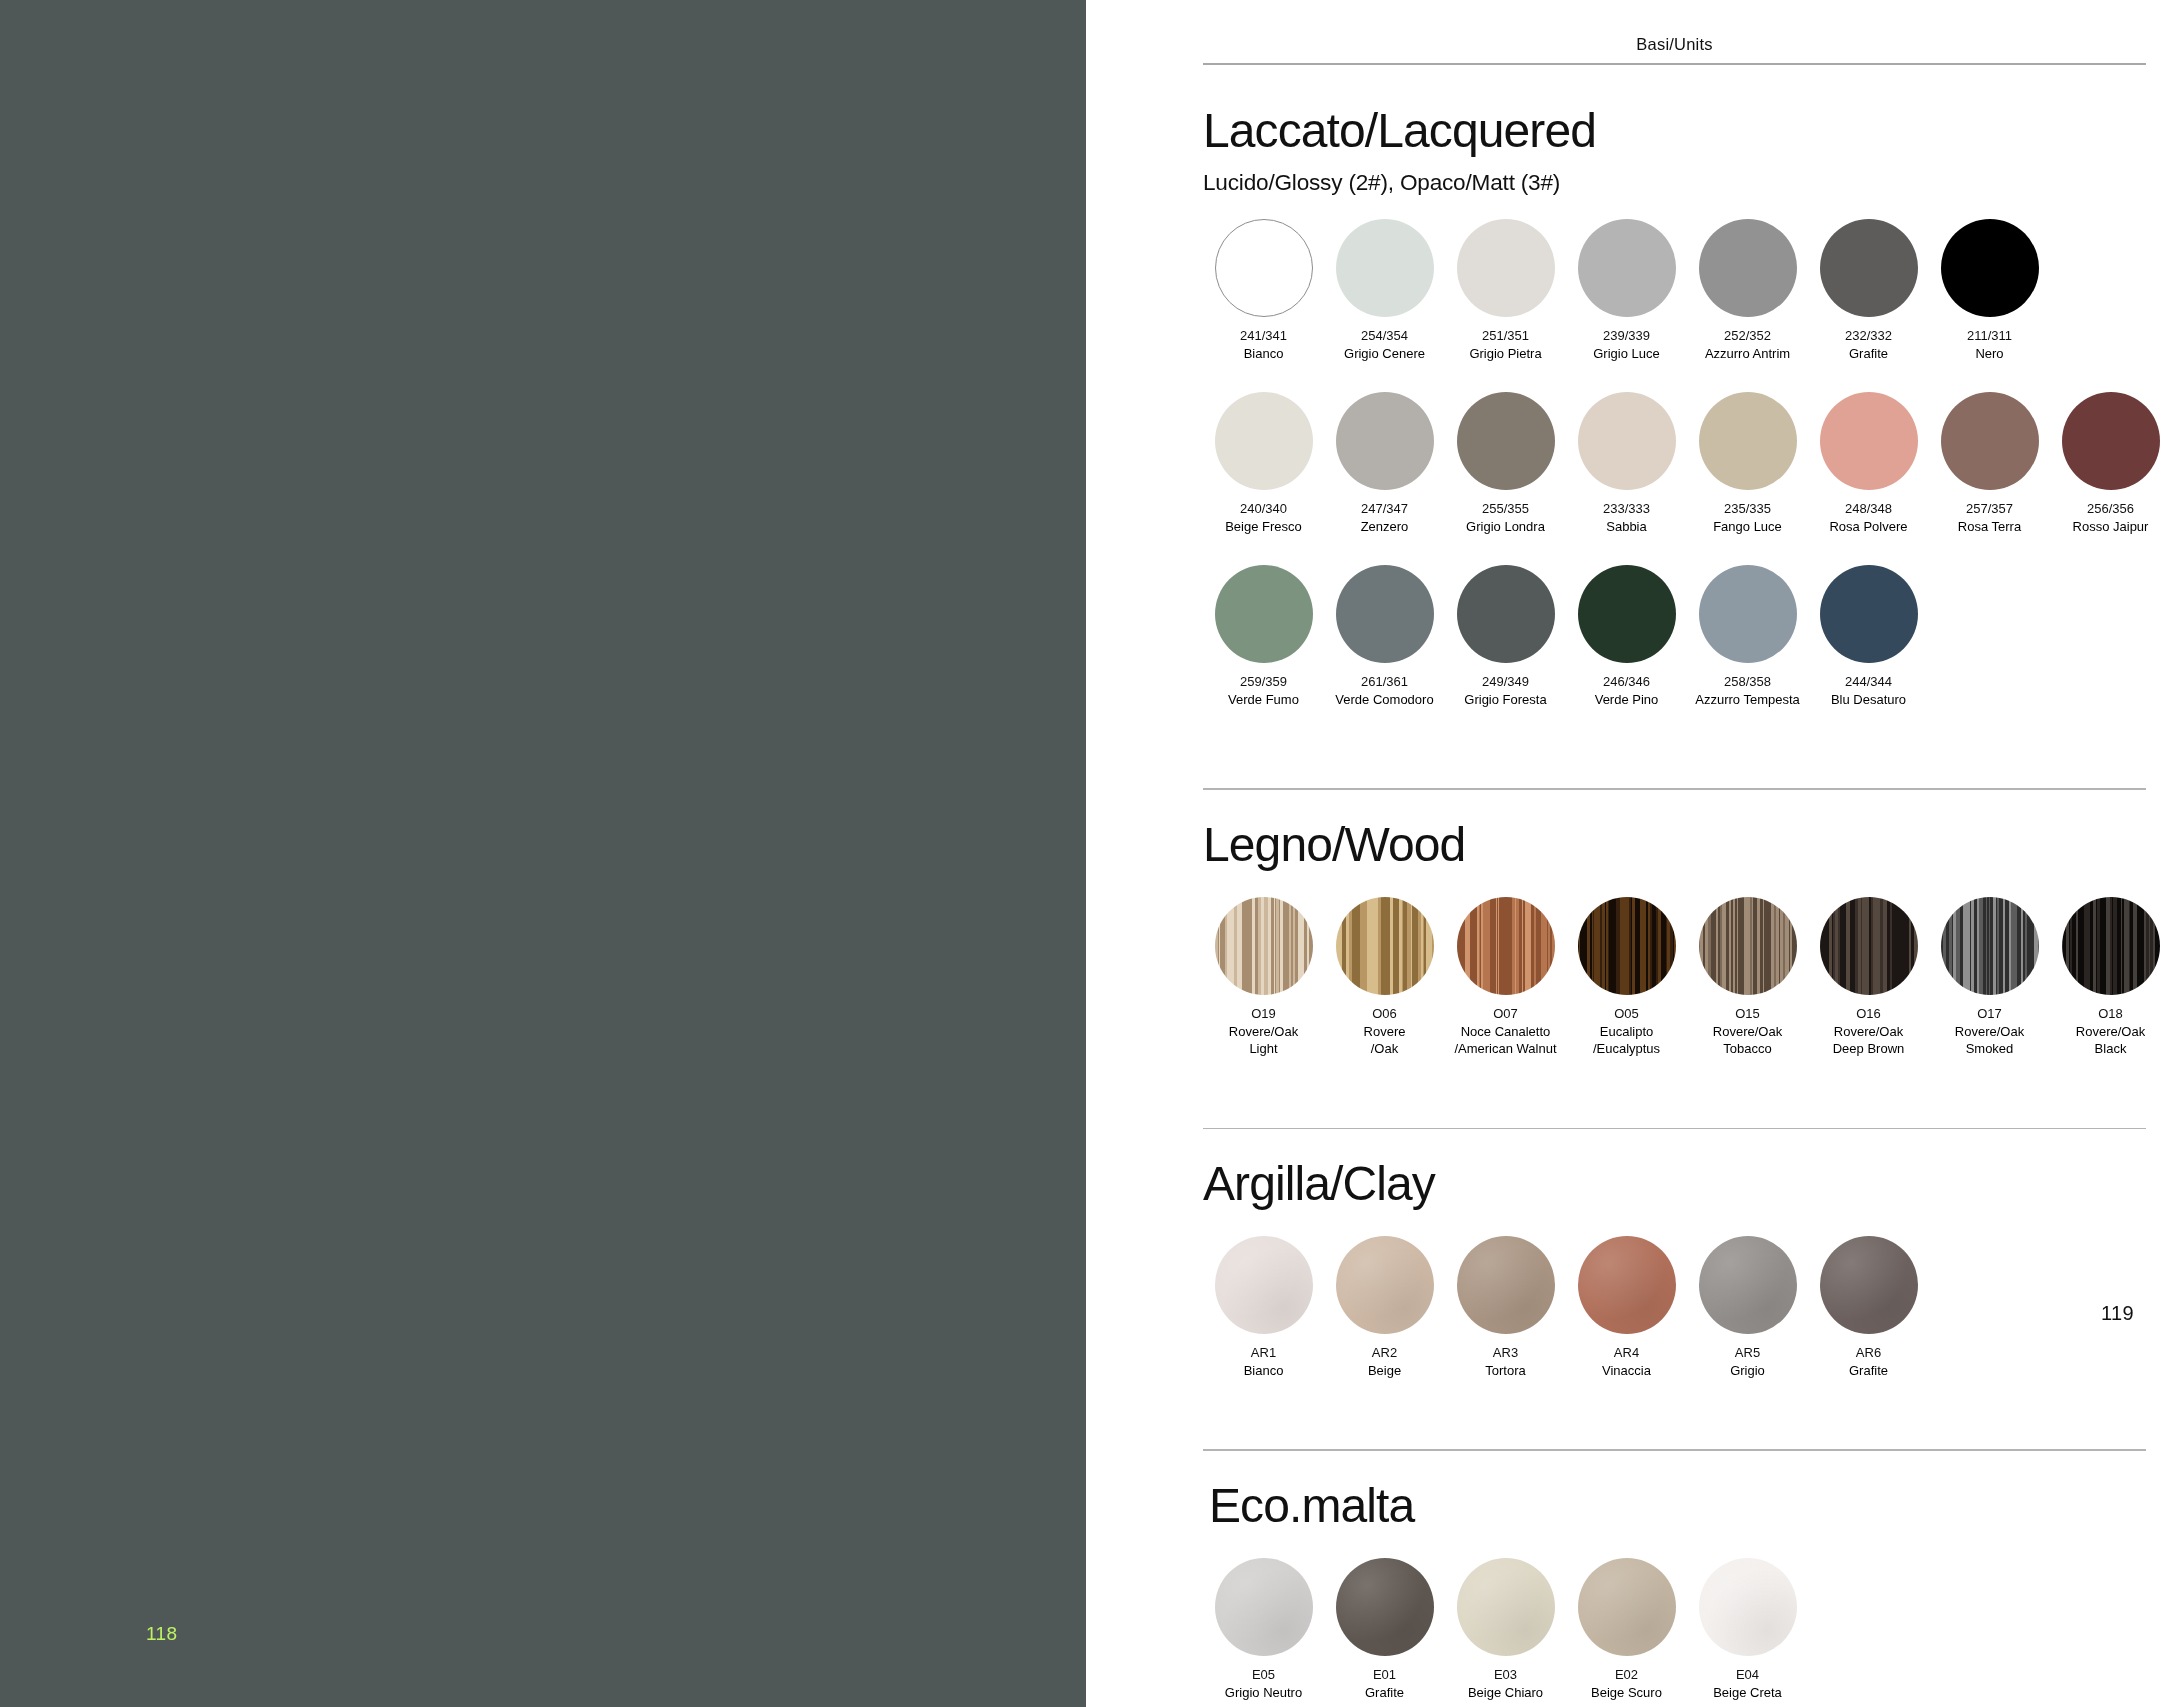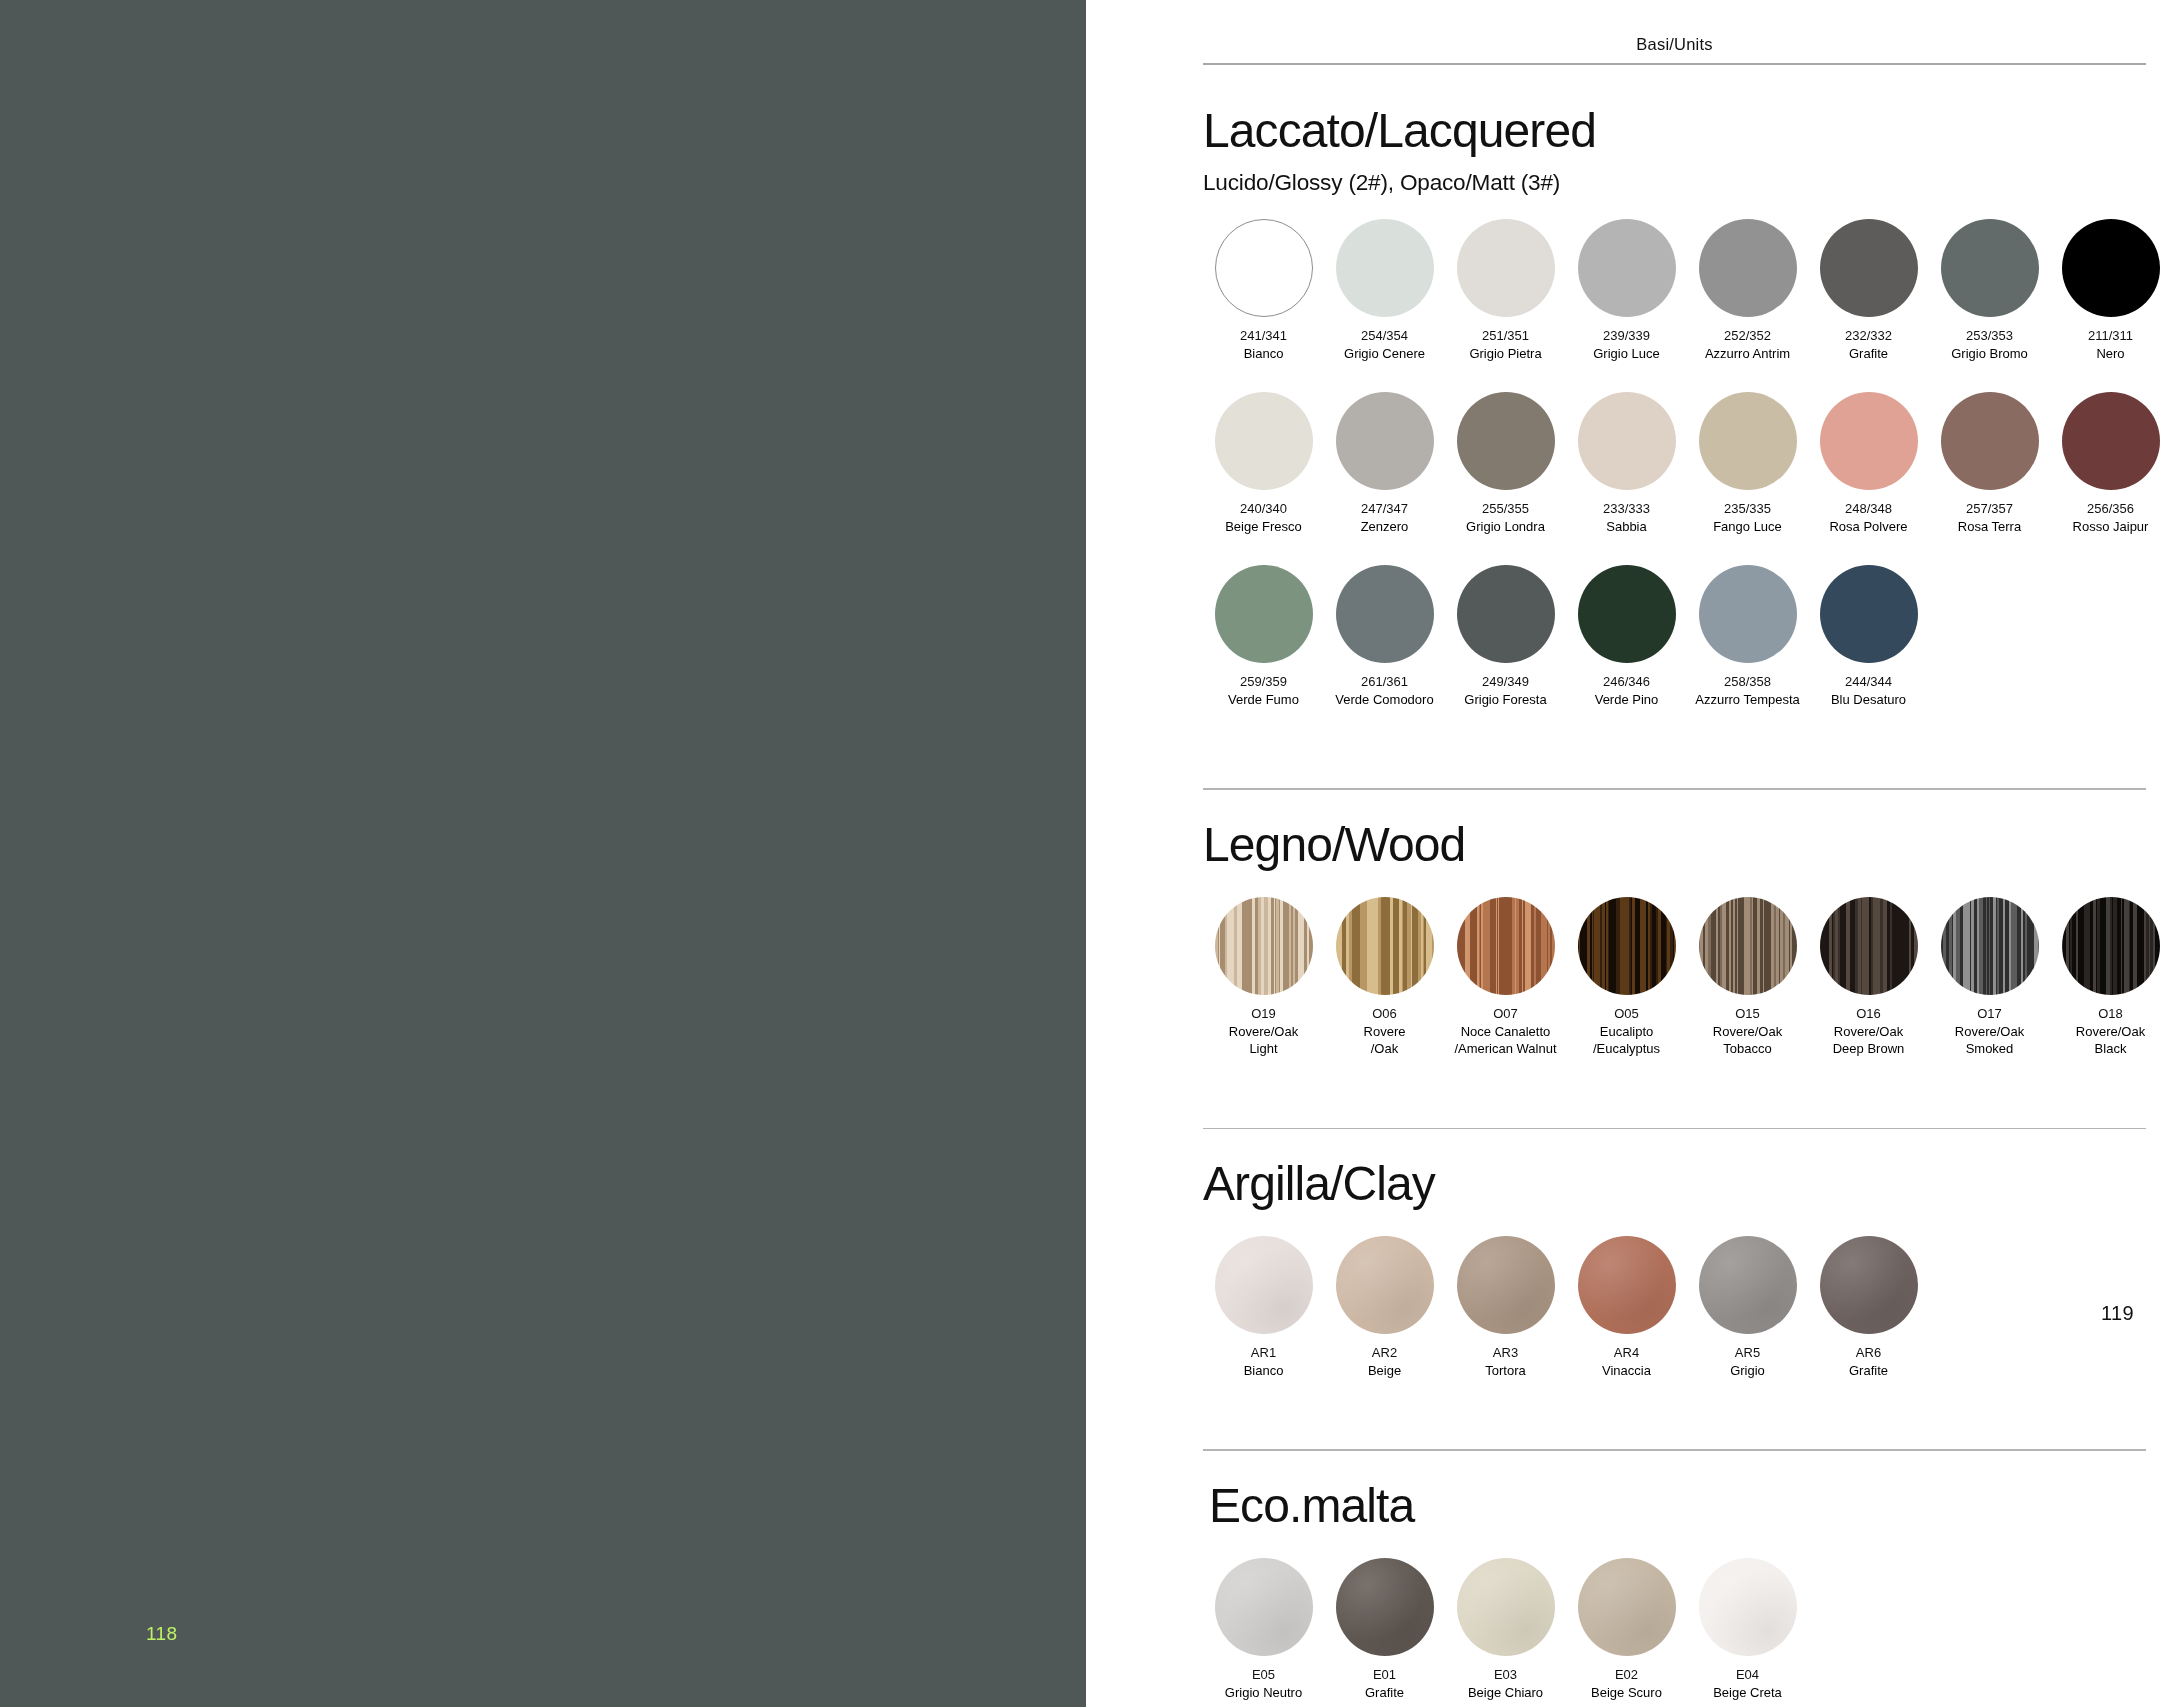--- a/index.html
+++ b/index.html
@@ -167,27 +167,20 @@
             </div>
           </div>
           <div class="swatch-cell">
             <div class="chip" style="background: rgb(94, 92, 90);"></div>
             <div class="chip-code">232/332</div>
             <div class="chip-name">
               <span class="ln">Grafite</span>
             </div>
           </div>
           <div class="swatch-cell">
-            <div class="chip" style="background: rgb(99, 106, 106);"></div>
-            <div class="chip-code">253/353</div>
-            <div class="chip-name">
-              <span class="ln">Grigio Bromo</span>
-            </div>
-          </div>
-          <div class="swatch-cell">
             <div class="chip" style="background: rgb(0, 0, 0);"></div>
             <div class="chip-code">211/311</div>
             <div class="chip-name">
               <span class="ln">Nero</span>
             </div>
           </div>
         </div>
         <div class="swatch-row" style="margin-top: 29.5px;">
           <div class="swatch-cell">
             <div class="chip" style="background: rgb(227, 224, 216);"></div>

